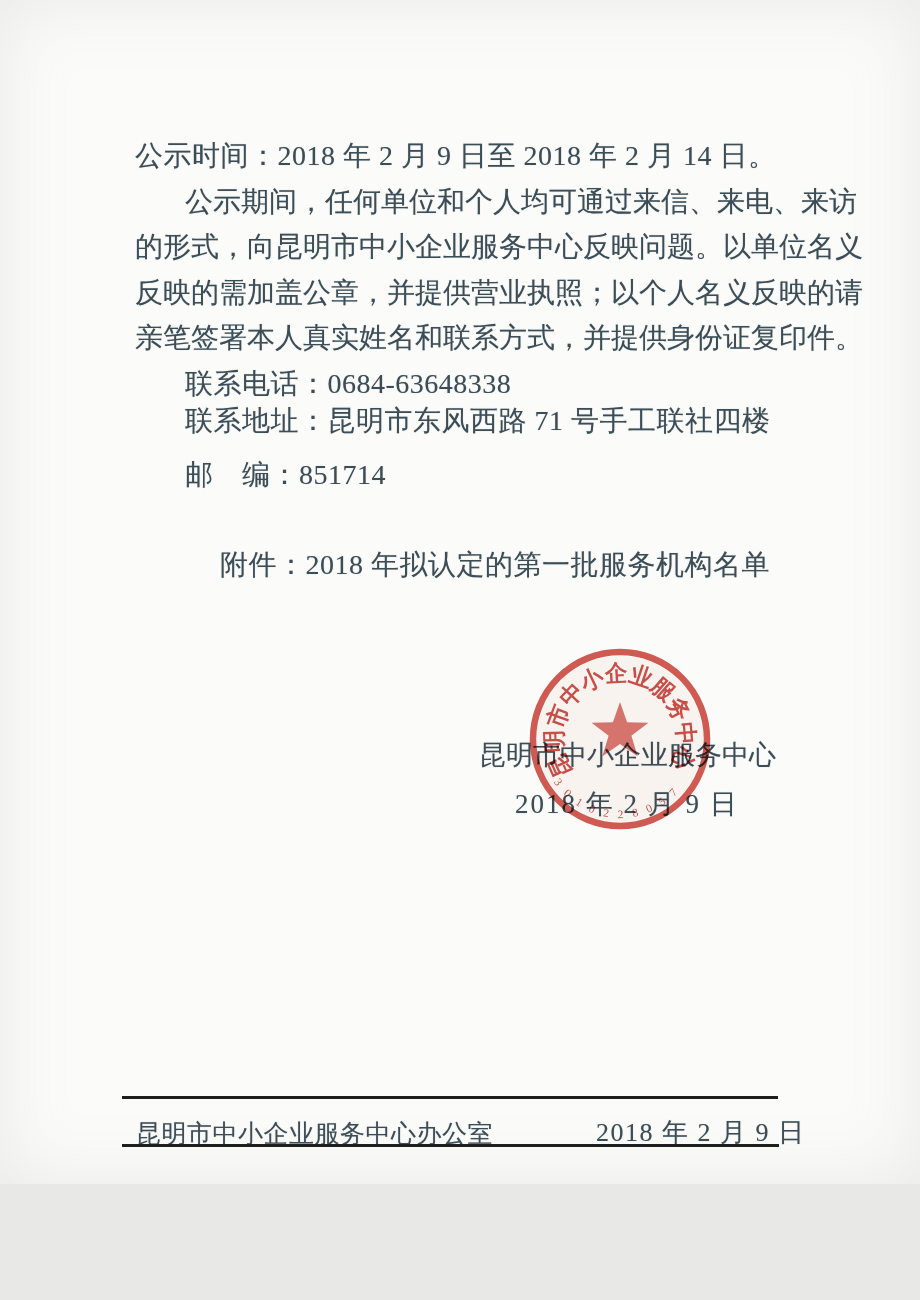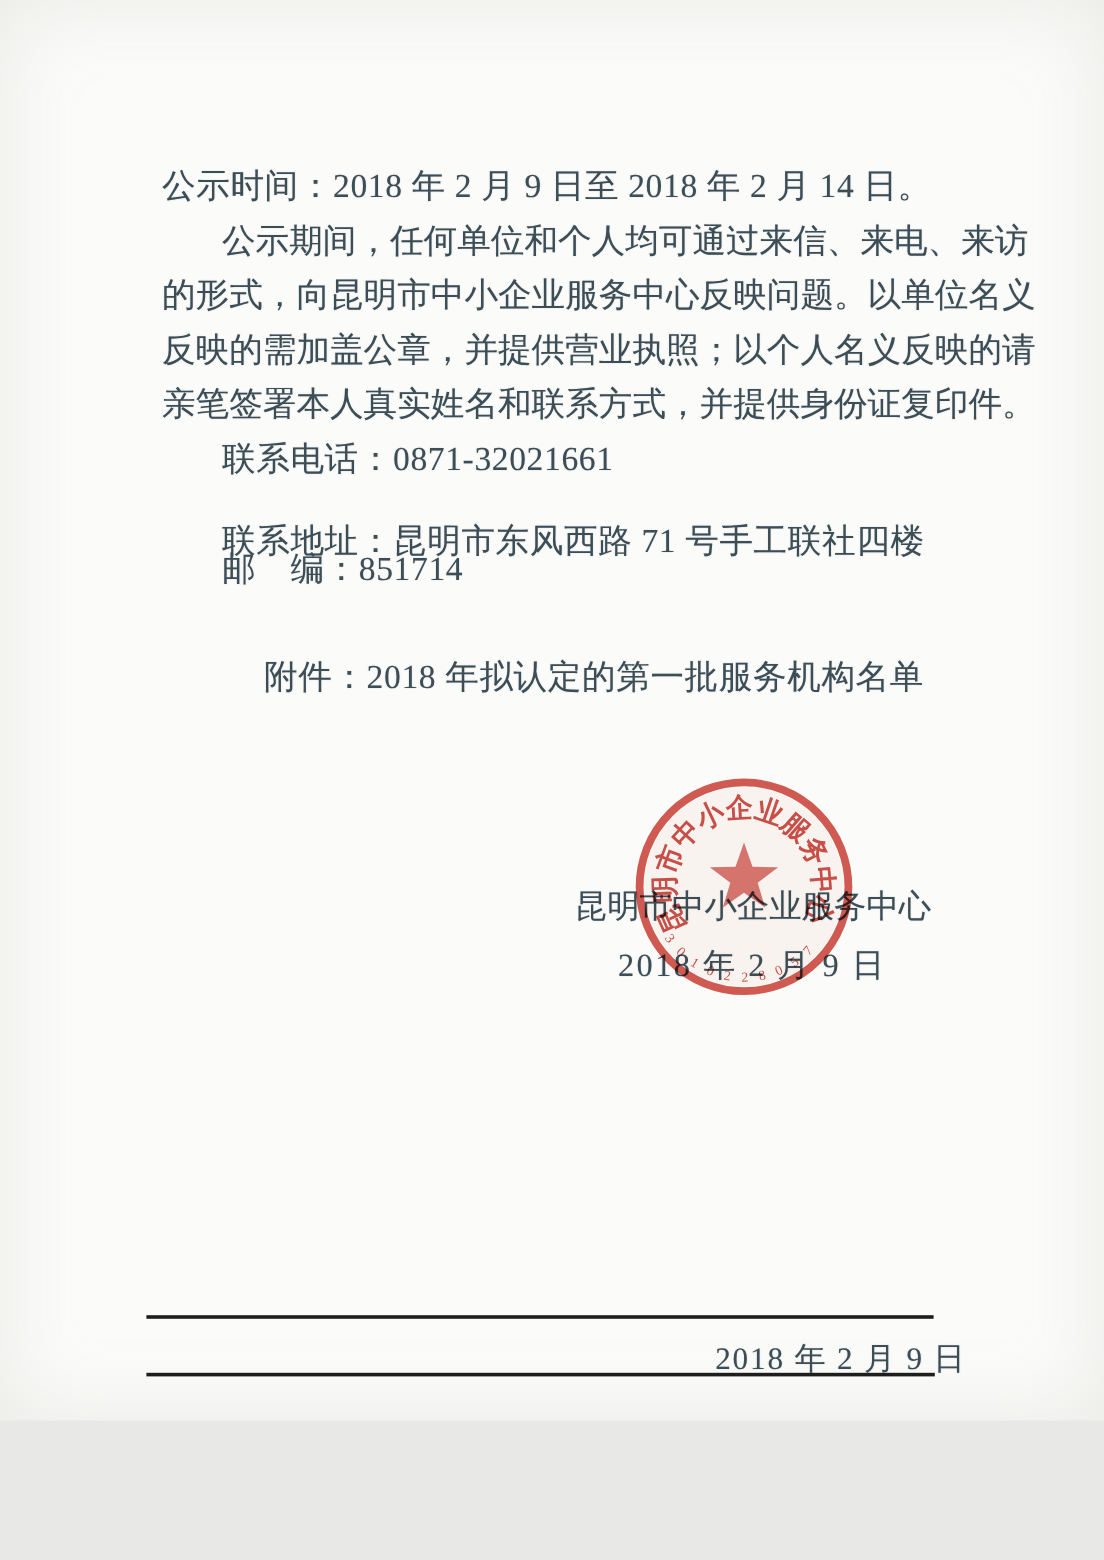--- a/index.html
+++ b/index.html
@@ -24,21 +24,21 @@
   .jchars{display:flex;justify-content:space-between;white-space:normal;letter-spacing:0;}
   .jchars span{display:block;}
 
   
   .l0{left:135px;top:139px;}
   .l1{left:185px;top:185px;width:625px;}
   .l2{left:135px;top:230px;width:643px;}
   .l3{left:135px;top:276px;width:710px;}
   .l4{left:135px;top:321px;width:628px;}
   .l5{left:185px;top:367px;}
-  .l6{left:185px;top:435px;text-align:right;}
+  .l6{left:185px;top:404px;text-align:right;}
   .l7{left:185px;top:458px;}
   .l8{left:185px;top:548px;margin-left:35px;}
 
   
   .sig-org{left:479px;top:738px;width:293px;font-size:27px;}
   .sig-date{left:515px;top:787px;font-size:27px;letter-spacing:2px;}
 
   
   .seal{
     position:absolute;left:527px;top:646px;width:187px;height:187px;
@@ -167,21 +167,21 @@
       <span>提</span>
       <span>供</span>
       <span>身</span>
       <span>份</span>
       <span>证</span>
       <span>复</span>
       <span>印</span>
       <span>件</span>
       <span>。</span>
     </div>
-  <div class="line l5">联系电话：0871-32021661</div>
+  <div class="line l5">联系电话：0684-63648338</div>
   <div class="line l6">联系地址：昆明市东风西路 71 号手工联社四楼</div>
   <div class="line l7">邮　编：851714</div>
   <div class="line l8">附件：2018 年拟认定的第一批服务机构名单</div>
 
   <div class="line sig-org jchars">
       <span>昆</span>
       <span>明</span>
       <span>市</span>
       <span>中</span>
       <span>小</span>
@@ -204,20 +204,21 @@
     </defs>
     <text font-size="23.5" font-weight="bold" fill="#c7423a" font-family="Liberation Serif, DejaVu Serif, serif">
       <textPath href="#arcTop" textLength="246" lengthAdjust="spacingAndGlyphs">昆明市中小企业服务中心</textPath>
     </text>
     <text font-size="11.5" fill="#c4453d" letter-spacing="4.2" font-family="Liberation Serif, DejaVu Serif, serif">
       <textPath href="#arcBottom" startOffset="8" textLength="148">3010228057</textPath>
     </text>
   </svg>
 
   <div class="rule rule-top"></div>
+  <div class="line footer-office">昆明市中小企业服务中心办公室</div>
   <div class="line footer-date">2018 年 2 月 9 日</div>
   <div class="rule rule-bottom"></div>
 
   <div class="line page-num">—2—</div>
 
   <div class="speck speck1"></div>
   <div class="speck speck2"></div>
 </div>
 
 </body></html>

